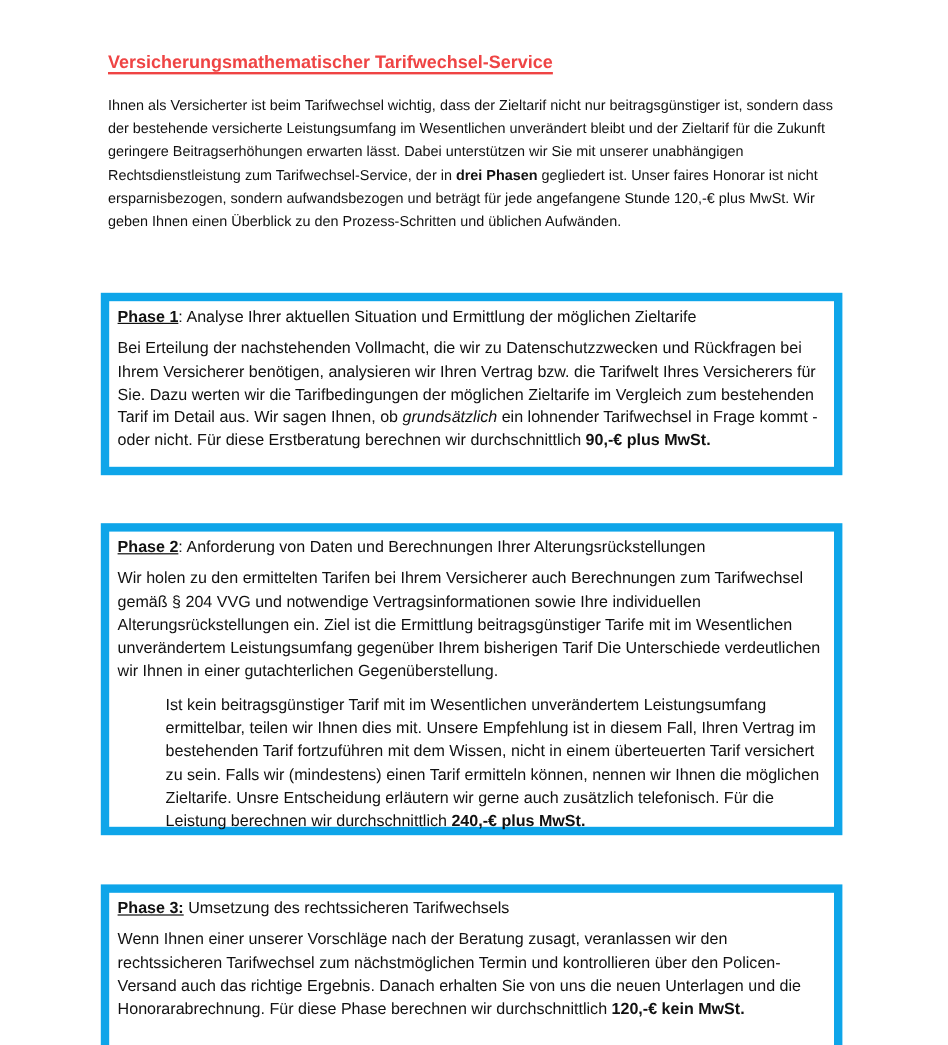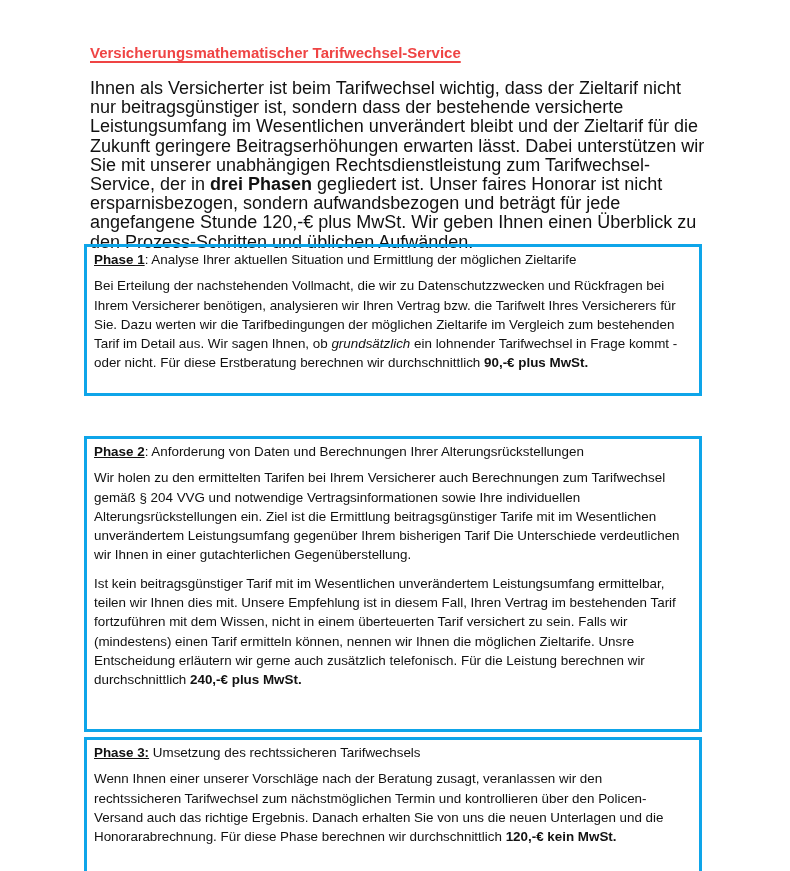--- a/index.html
+++ b/index.html
@@ -1,29 +1,29 @@
 <!DOCTYPE html>
 <html><head>
   <meta charset="utf-8">
   <style>
     html, body { margin: 0; padding: 0; background: #ffffff; }
     body { width: 790px; height: 871px; position: relative; overflow: hidden;
       font-family: "Liberation Sans", sans-serif; color: #111111; }
     .title { position: absolute; left: 90px; top: 44px; font-size: 15px; font-weight: bold;
       color: #ef4444; text-decoration: underline; text-decoration-thickness: 1.5px; text-underline-offset: 3px; }
-    .intro { position: absolute; left: 90px; top: 79px; width: 620px; font-size: 18px; line-height: 19.2px; margin: 0; }
-    .box { position: absolute; left: 84px; width: 618px; border: 3px solid #0ea5e9; box-sizing: border-box;
+    .intro { position: absolute; left: 90px; top: 79px; width: 620px; font-size: 12px; line-height: 19.2px; margin: 0; }
+    .box { position: absolute; left: 84px; width: 618px; border: 7px solid #0ea5e9; box-sizing: border-box;
       padding: 3px 8px 6px 7px; font-size: 13.4px; line-height: 19.3px; }
     .box p { margin: 0; }
     .box .head { margin-bottom: 7px; }
-    .box .para + .para { margin-top: 9px; }
+    .box .para + .para { margin-top: 9px; margin-left: 40px; }
     .phase-label { font-weight: bold; text-decoration: underline; }
     b { font-weight: bold; }
     #box1 { top: 244px; height: 152px; }
-    #box2 { top: 436px; height: 296px; }
+    #box2 { top: 436px; height: 260px; }
     #box3 { top: 737px; height: 159px; }
   </style>
 </head>
 <body>
 
 <div class="title">Versicherungsmathematischer Tarifwechsel-Service</div>
 
 <p class="intro"><span>Ihnen als Versicherter ist beim Tarifwechsel wichtig, dass der Zieltarif nicht nur beitragsgünstiger ist, sondern dass der bestehende versicherte Leistungsumfang im Wesentlichen unverändert bleibt und der Zieltarif für die Zukunft geringere Beitragserhöhungen erwarten lässt. Dabei unterstützen wir Sie mit unserer unabhängigen Rechtsdienstleistung zum Tarifwechsel-Service, der in </span><b>drei Phasen</b><span> gegliedert ist. Unser faires Honorar ist nicht ersparnisbezogen, sondern aufwandsbezogen und beträgt für jede angefangene Stunde 120,-€ plus MwSt. Wir geben Ihnen einen Überblick zu den Prozess-Schritten und üblichen Aufwänden.</span></p>
 
 <div class="box" id="box1">

